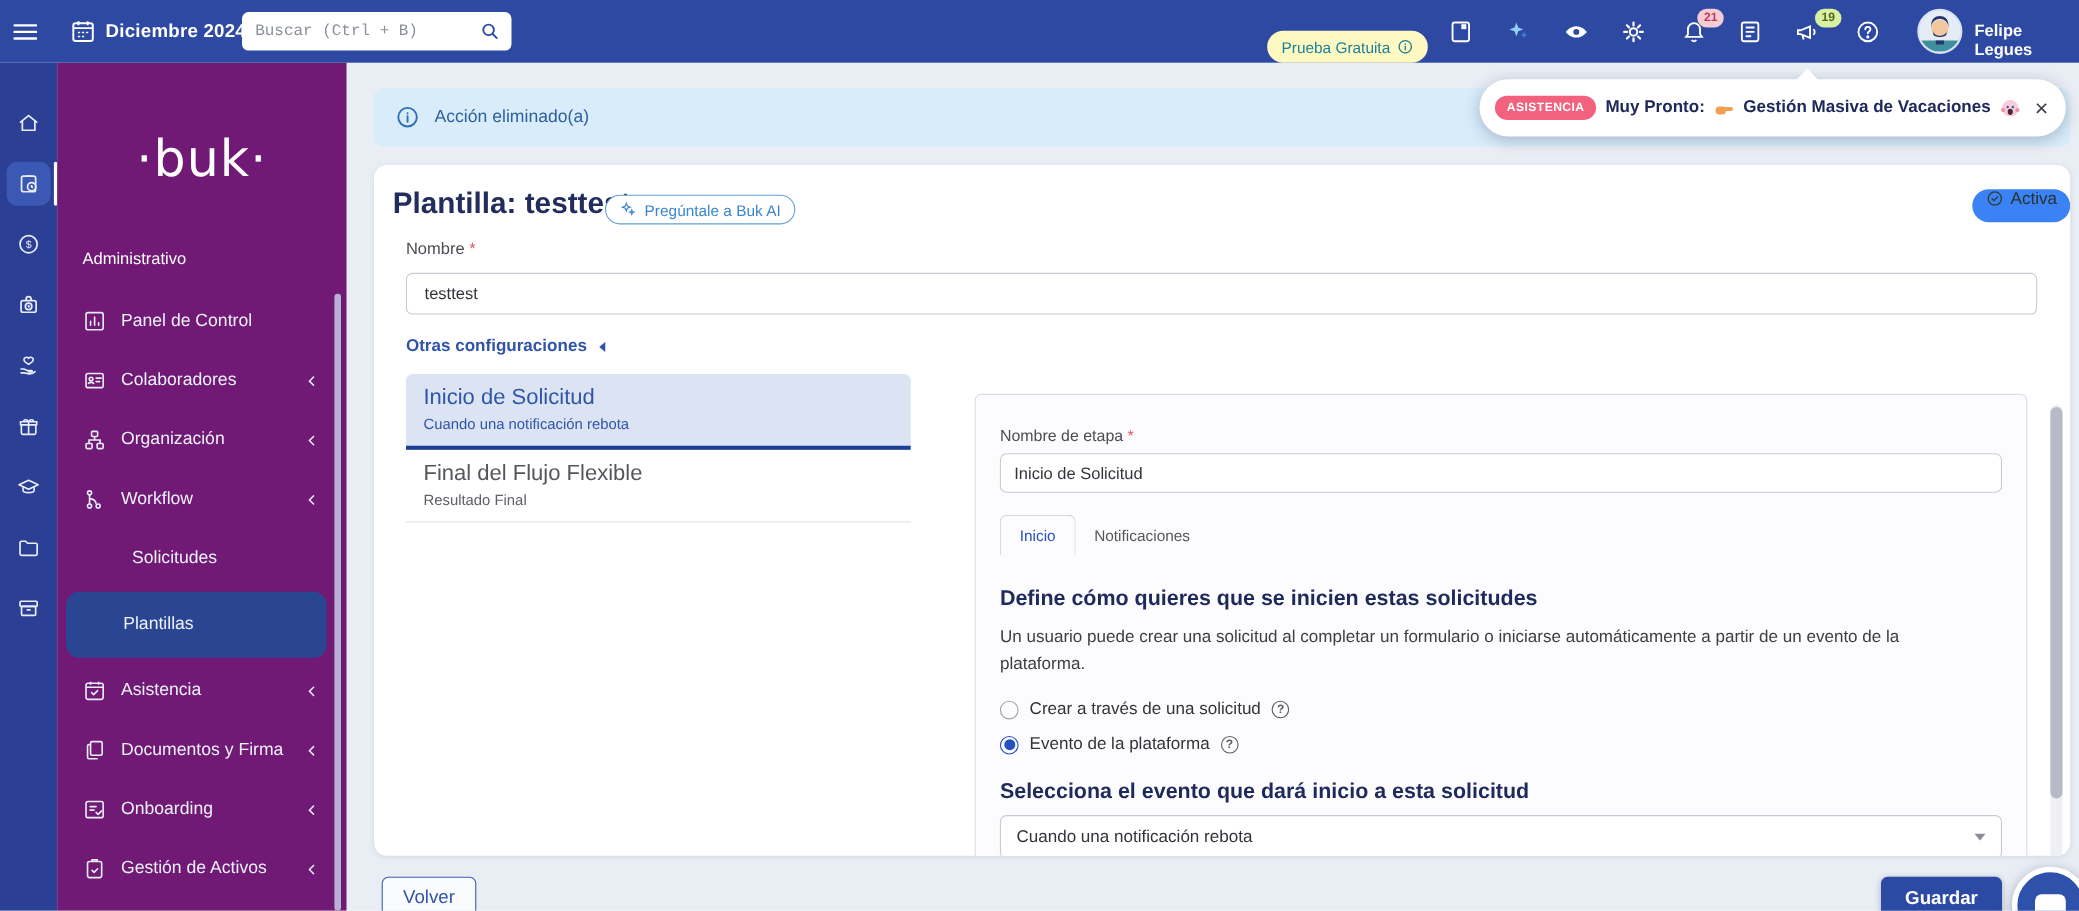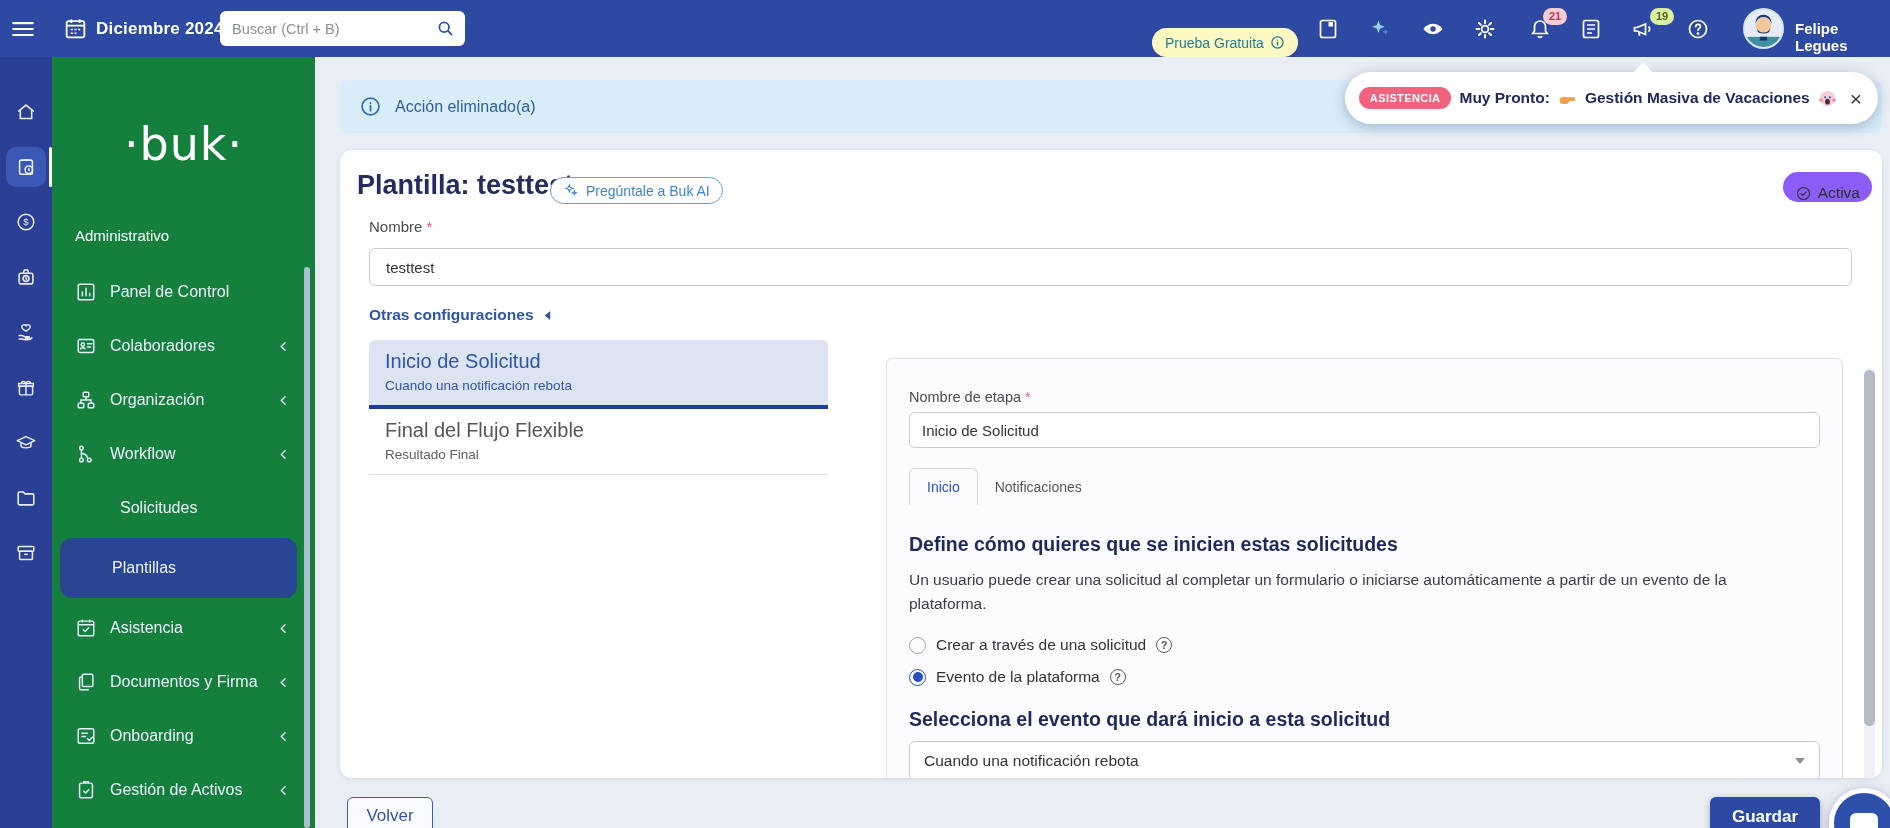--- a/index.html
+++ b/index.html
@@ -7,40 +7,40 @@
   body{position:relative;overflow:hidden;background:#e9edf4;font-family:"Liberation Sans",sans-serif;}
   svg{display:block;}
 
   
   .topbar{position:absolute;left:0;top:0;width:1890px;height:57px;background:#2d49a2;z-index:6;}
   .topbar .ic{position:absolute;top:17px;width:24px;height:24px;color:#fff;cursor:pointer;}
   .hamburger{position:absolute;left:10px;top:16px;width:26px;height:26px;color:#fff;}
   .cal-wrap{position:absolute;left:63px;top:16px;color:#fff;}
   .period{position:absolute;left:96px;top:19px;font-size:17px;font-weight:700;color:#fff;letter-spacing:.2px;}
   .search{position:absolute;left:220px;top:11px;width:245px;height:35px;background:#fff;border-radius:6px;}
-  .search input{width:100%;height:100%;border:none;outline:none;border-radius:6px;padding:0 36px 0 12px;font-size:14.5px;color:#333;font-family:Liberation Sans, sans-serif;background:transparent;}
+  .search input{width:100%;height:100%;border:none;outline:none;border-radius:6px;padding:0 36px 0 12px;font-size:14.5px;color:#333;font-family:Liberation Mono, monospace;background:transparent;}
   .search input::placeholder{color:#8b9099;}
   .search .mag{position:absolute;right:9px;top:7px;color:#2d4fa8;}
   .trial{position:absolute;left:1152px;top:28px;height:29px;border-radius:15px;background:#fef9c3;color:#1f7f95;font-size:14px;display:flex;align-items:center;gap:6px;padding:0 13px;cursor:pointer;}
   .ic-journal{left:1316px;}.ic-ai{left:1368px;}.ic-eye{left:1421px;}.ic-gear{left:1473px;}
   .ic-bell{left:1528px;}.ic-doc{left:1579px;}.ic-mega{left:1630px;}.ic-help{left:1686px;}
   .count-badge{position:absolute;top:8px;font-size:11px;font-weight:700;padding:2px 6px;border-radius:9px;line-height:1.2;}
   .badge-21{left:1543px;background:#f6ccd4;color:#bb3a55;}
   .badge-19{left:1650px;background:#d9efa2;color:#52661f;}
   .avatar{position:absolute;left:1743px;top:8px;width:41px;height:41px;border-radius:50%;overflow:hidden;border:2px solid #d9e2f2;cursor:pointer;background:#e5ecf6;}
   .username{position:absolute;left:1795px;top:20px;font-size:15px;font-weight:700;color:#fff;cursor:pointer;}
 
   
   .rail{position:absolute;left:0;top:57px;width:52px;height:771px;background:#2b3f94;z-index:5;}
   .rail-item{position:absolute;left:6px;width:40px;height:40px;border-radius:10px;display:flex;align-items:center;justify-content:center;color:#e9edf9;cursor:pointer;}
   .rail-item.active{background:#3c58b5;}
   .rail-ind{position:absolute;left:49px;width:3px;height:40px;background:#fff;border-radius:2px;}
 
   
-  .sidebar{position:absolute;left:52px;top:57px;width:263px;height:771px;background:#15803d;z-index:5;}
+  .sidebar{position:absolute;left:52px;top:57px;width:263px;height:771px;background:#701a75;z-index:5;}
   .logo{position:absolute;left:0;top:60px;width:100%;text-align:center;font-family:"DejaVu Sans",sans-serif;font-size:46px;font-weight:500;color:#fff;letter-spacing:1px;cursor:pointer;}
   .section-label{position:absolute;left:23px;top:170px;font-size:15px;font-weight:400;color:#fff;}
   .menu{position:absolute;left:0;top:208px;width:100%;}
   .m-item{height:54px;display:flex;align-items:center;padding:0 24px 0 23px;color:#eef1fa;font-size:16px;cursor:pointer;}
   .m-item .micon{width:22px;height:22px;margin-right:13px;flex:0 0 22px;color:#e9edf9;}
   .m-item .chev{margin-left:auto;color:#e9edf9;}
   .m-sub{padding-left:68px;}
   .m-active{background:#2a4591;border-radius:12px;margin:3px 18px 3px 8px;padding-left:52px;height:60px;}
   .side-scroll{position:absolute;left:304px;top:267px;width:6px;height:561px;background:#c3cde6;border-radius:3px;opacity:.85;z-index:7;cursor:pointer;}
 
@@ -53,21 +53,21 @@
   .toast{position:absolute;right:12px;top:72px;height:52px;background:#fff;border-radius:26px;display:flex;align-items:center;gap:8px;padding:0 16px 0 14px;box-shadow:0 3px 14px rgba(30,40,90,.28);z-index:8;}
   .toast::before{content:"";position:absolute;top:-10px;right:225px;border:10px solid transparent;border-bottom:11px solid #fff;border-top:none;}
   .toast-badge{background:#f2617e;color:#fff;font-size:11px;font-weight:700;letter-spacing:.4px;padding:5px 11px;border-radius:13px;white-space:nowrap;}
   .toast-text{font-size:15.5px;font-weight:700;color:#20295c;white-space:nowrap;}
   .toast-close{font-size:21px;color:#3c3c44;margin-left:5px;cursor:pointer;line-height:1;}
 
   
   .card{position:absolute;left:340px;top:150px;width:1542px;height:628px;background:#fff;border-radius:12px;box-shadow:0 1px 5px rgba(40,50,90,.10);overflow:hidden;z-index:1;}
   .card-title{position:absolute;left:17px;top:20px;font-size:27px;font-weight:700;color:#232c5f;}
   .ai-btn{position:absolute;left:210px;top:27px;height:27px;border:1px solid #63a0d8;border-radius:14px;color:#3d86cc;font-size:14px;display:flex;align-items:center;gap:6px;padding:0 12px;background:#fff;cursor:pointer;}
-  .status-badge{position:absolute;right:10px;top:22px;height:30px;background:#8b5cf6;border-radius:15px;display:flex;align-items:flex-end;gap:6px;padding:0 12px;color:#26332b;font-size:15.5px;}
+  .status-badge{position:absolute;right:0;top:22px;height:30px;background:#3b82f6;border-radius:15px;display:flex;align-items:flex-start;gap:6px;padding:0 12px;color:#26332b;font-size:15.5px;}
   .field-label{position:absolute;left:29px;top:68px;font-size:15px;color:#4b4c53;}
   .req{color:#e0606a;}
   .name-input{position:absolute;left:29px;top:98px;width:1483px;height:38px;border:1px solid #c9ccd4;border-radius:6px;font-size:15px;color:#33343a;padding:0 16px;background:#fff;font-family:inherit;outline:none;}
   .other-config{position:absolute;left:29px;top:156px;font-size:15.5px;font-weight:700;color:#2f54a8;display:flex;align-items:center;gap:9px;cursor:pointer;}
   .stages{position:absolute;left:29px;top:190px;width:459px;}
   .stage{padding:10px 16px 12px;background:#fff;border-bottom:1px solid #e0e1e7;cursor:pointer;}
   .stage.active{background:#dce4f4;border-bottom:4px solid #1c3f96;border-radius:6px 6px 0 0;}
   .stage-title{font-size:20px;color:#54555d;}
   .stage.active .stage-title{color:#2f55a8;}
   .stage-sub{font-size:13.5px;color:#5d5e66;margin-top:5px;}

